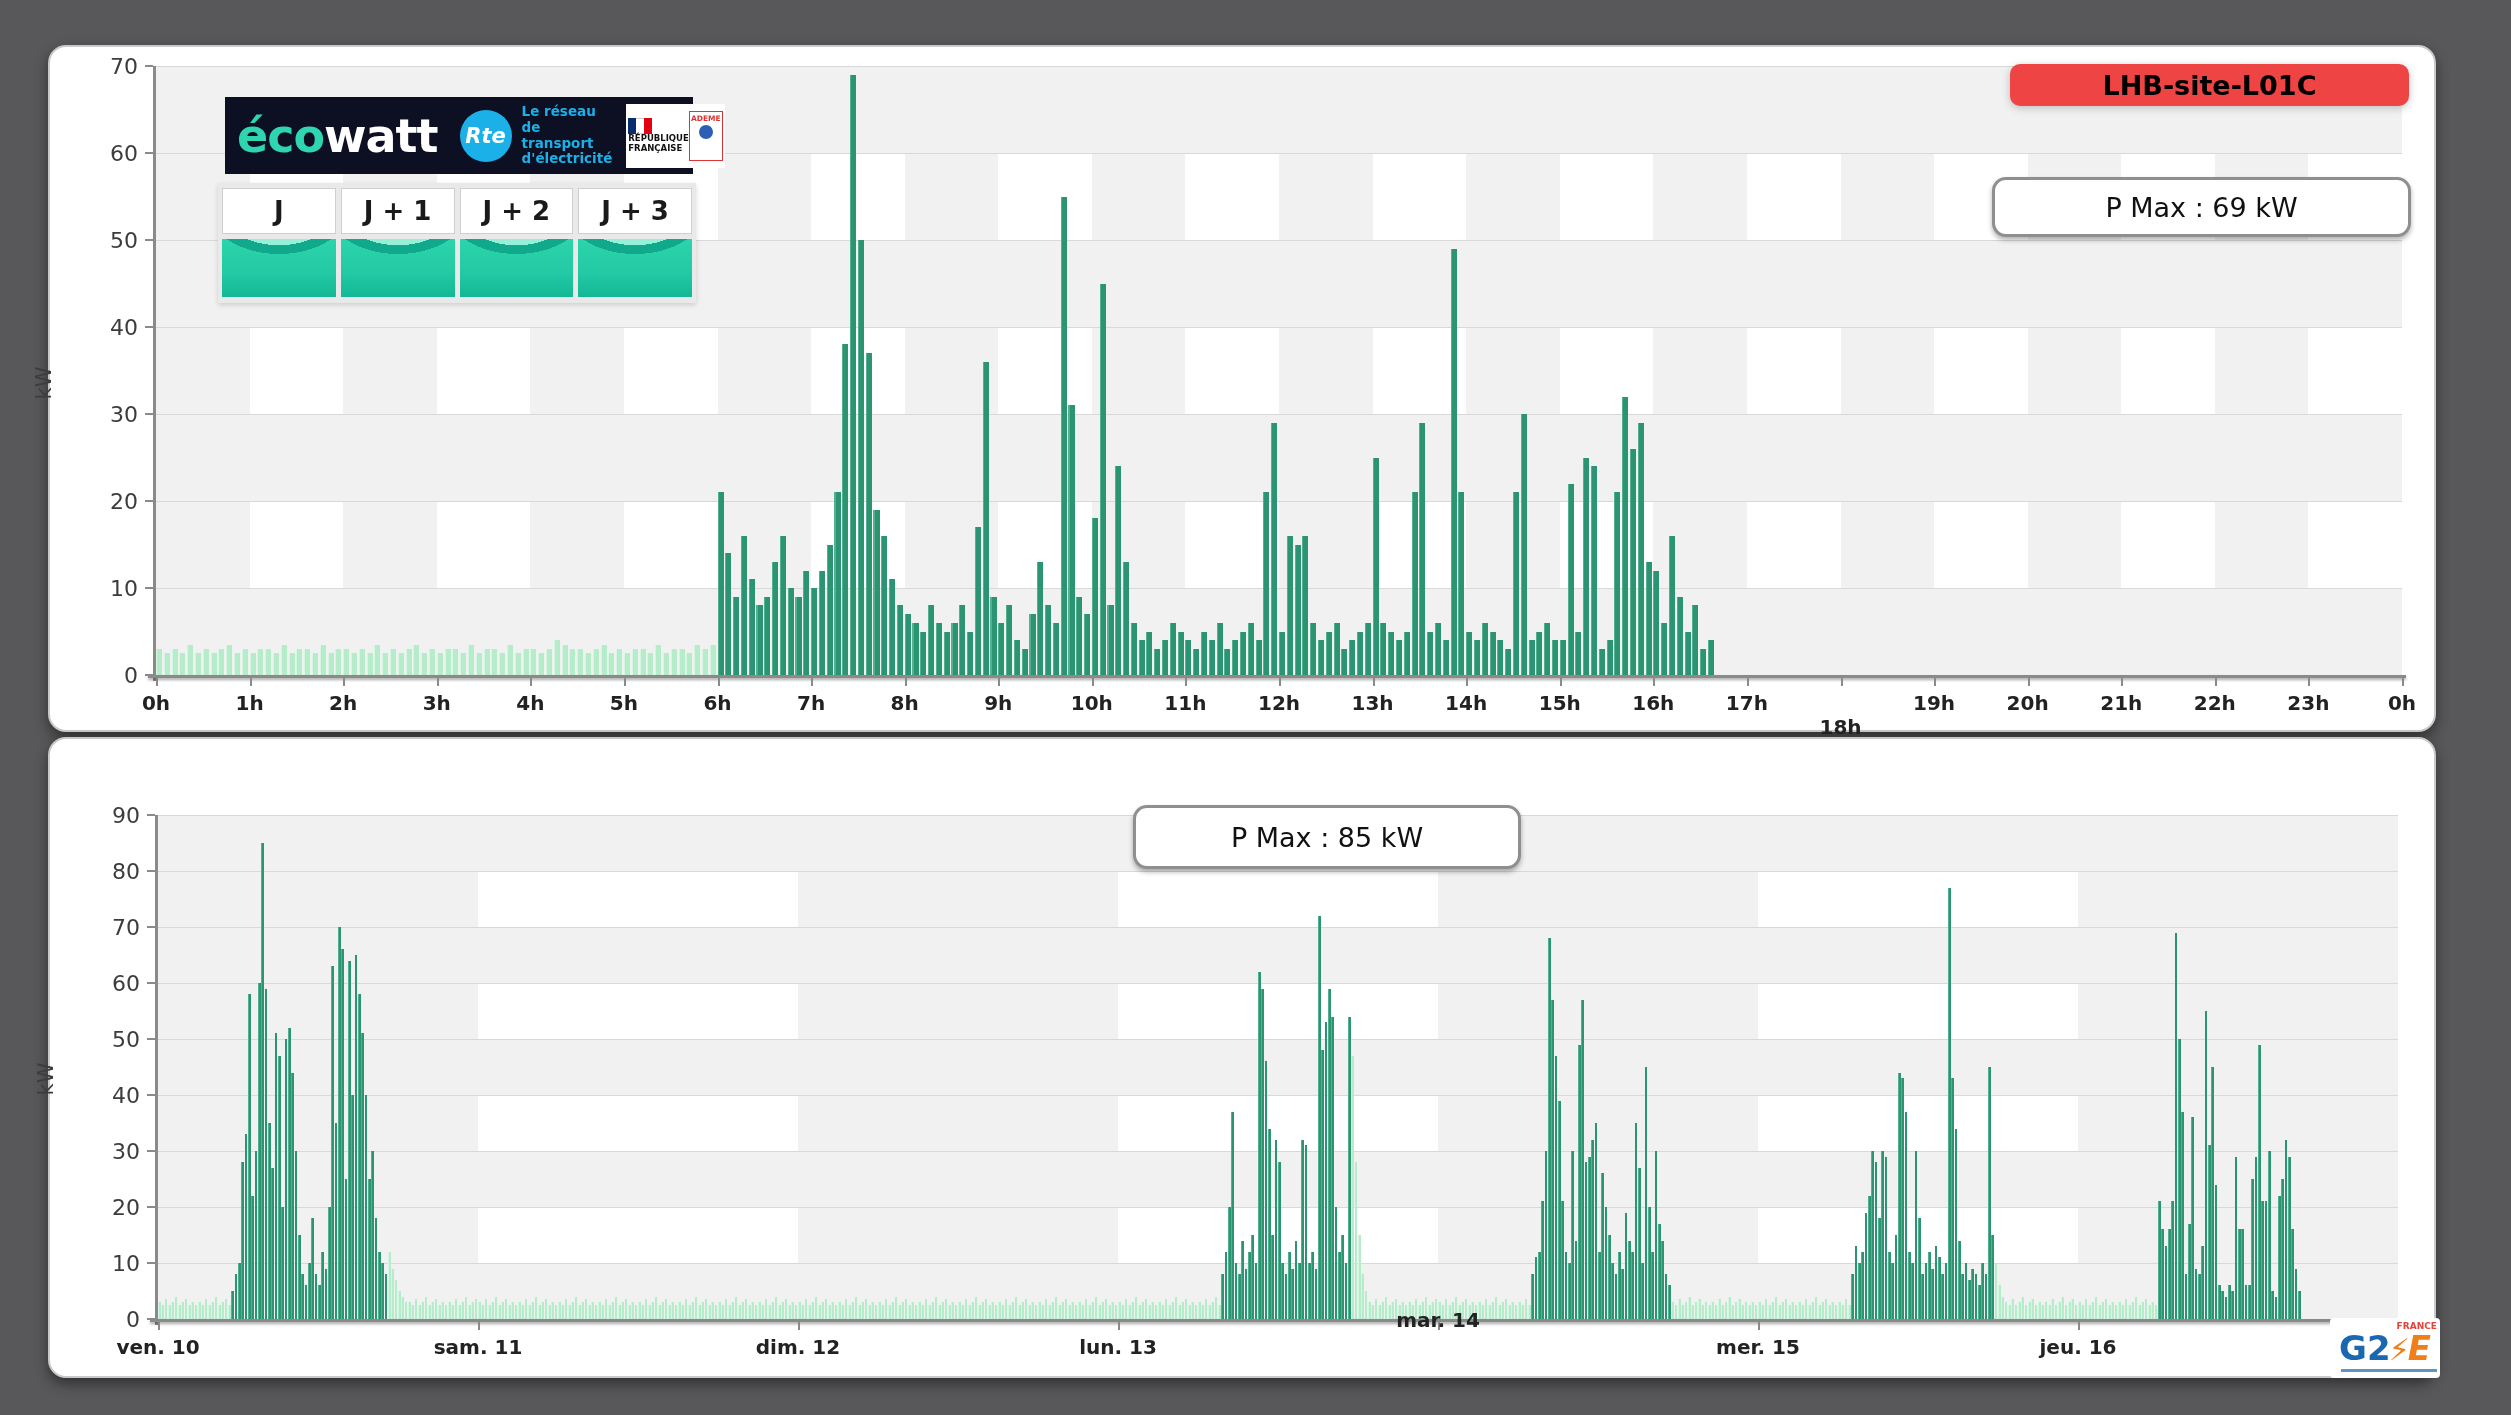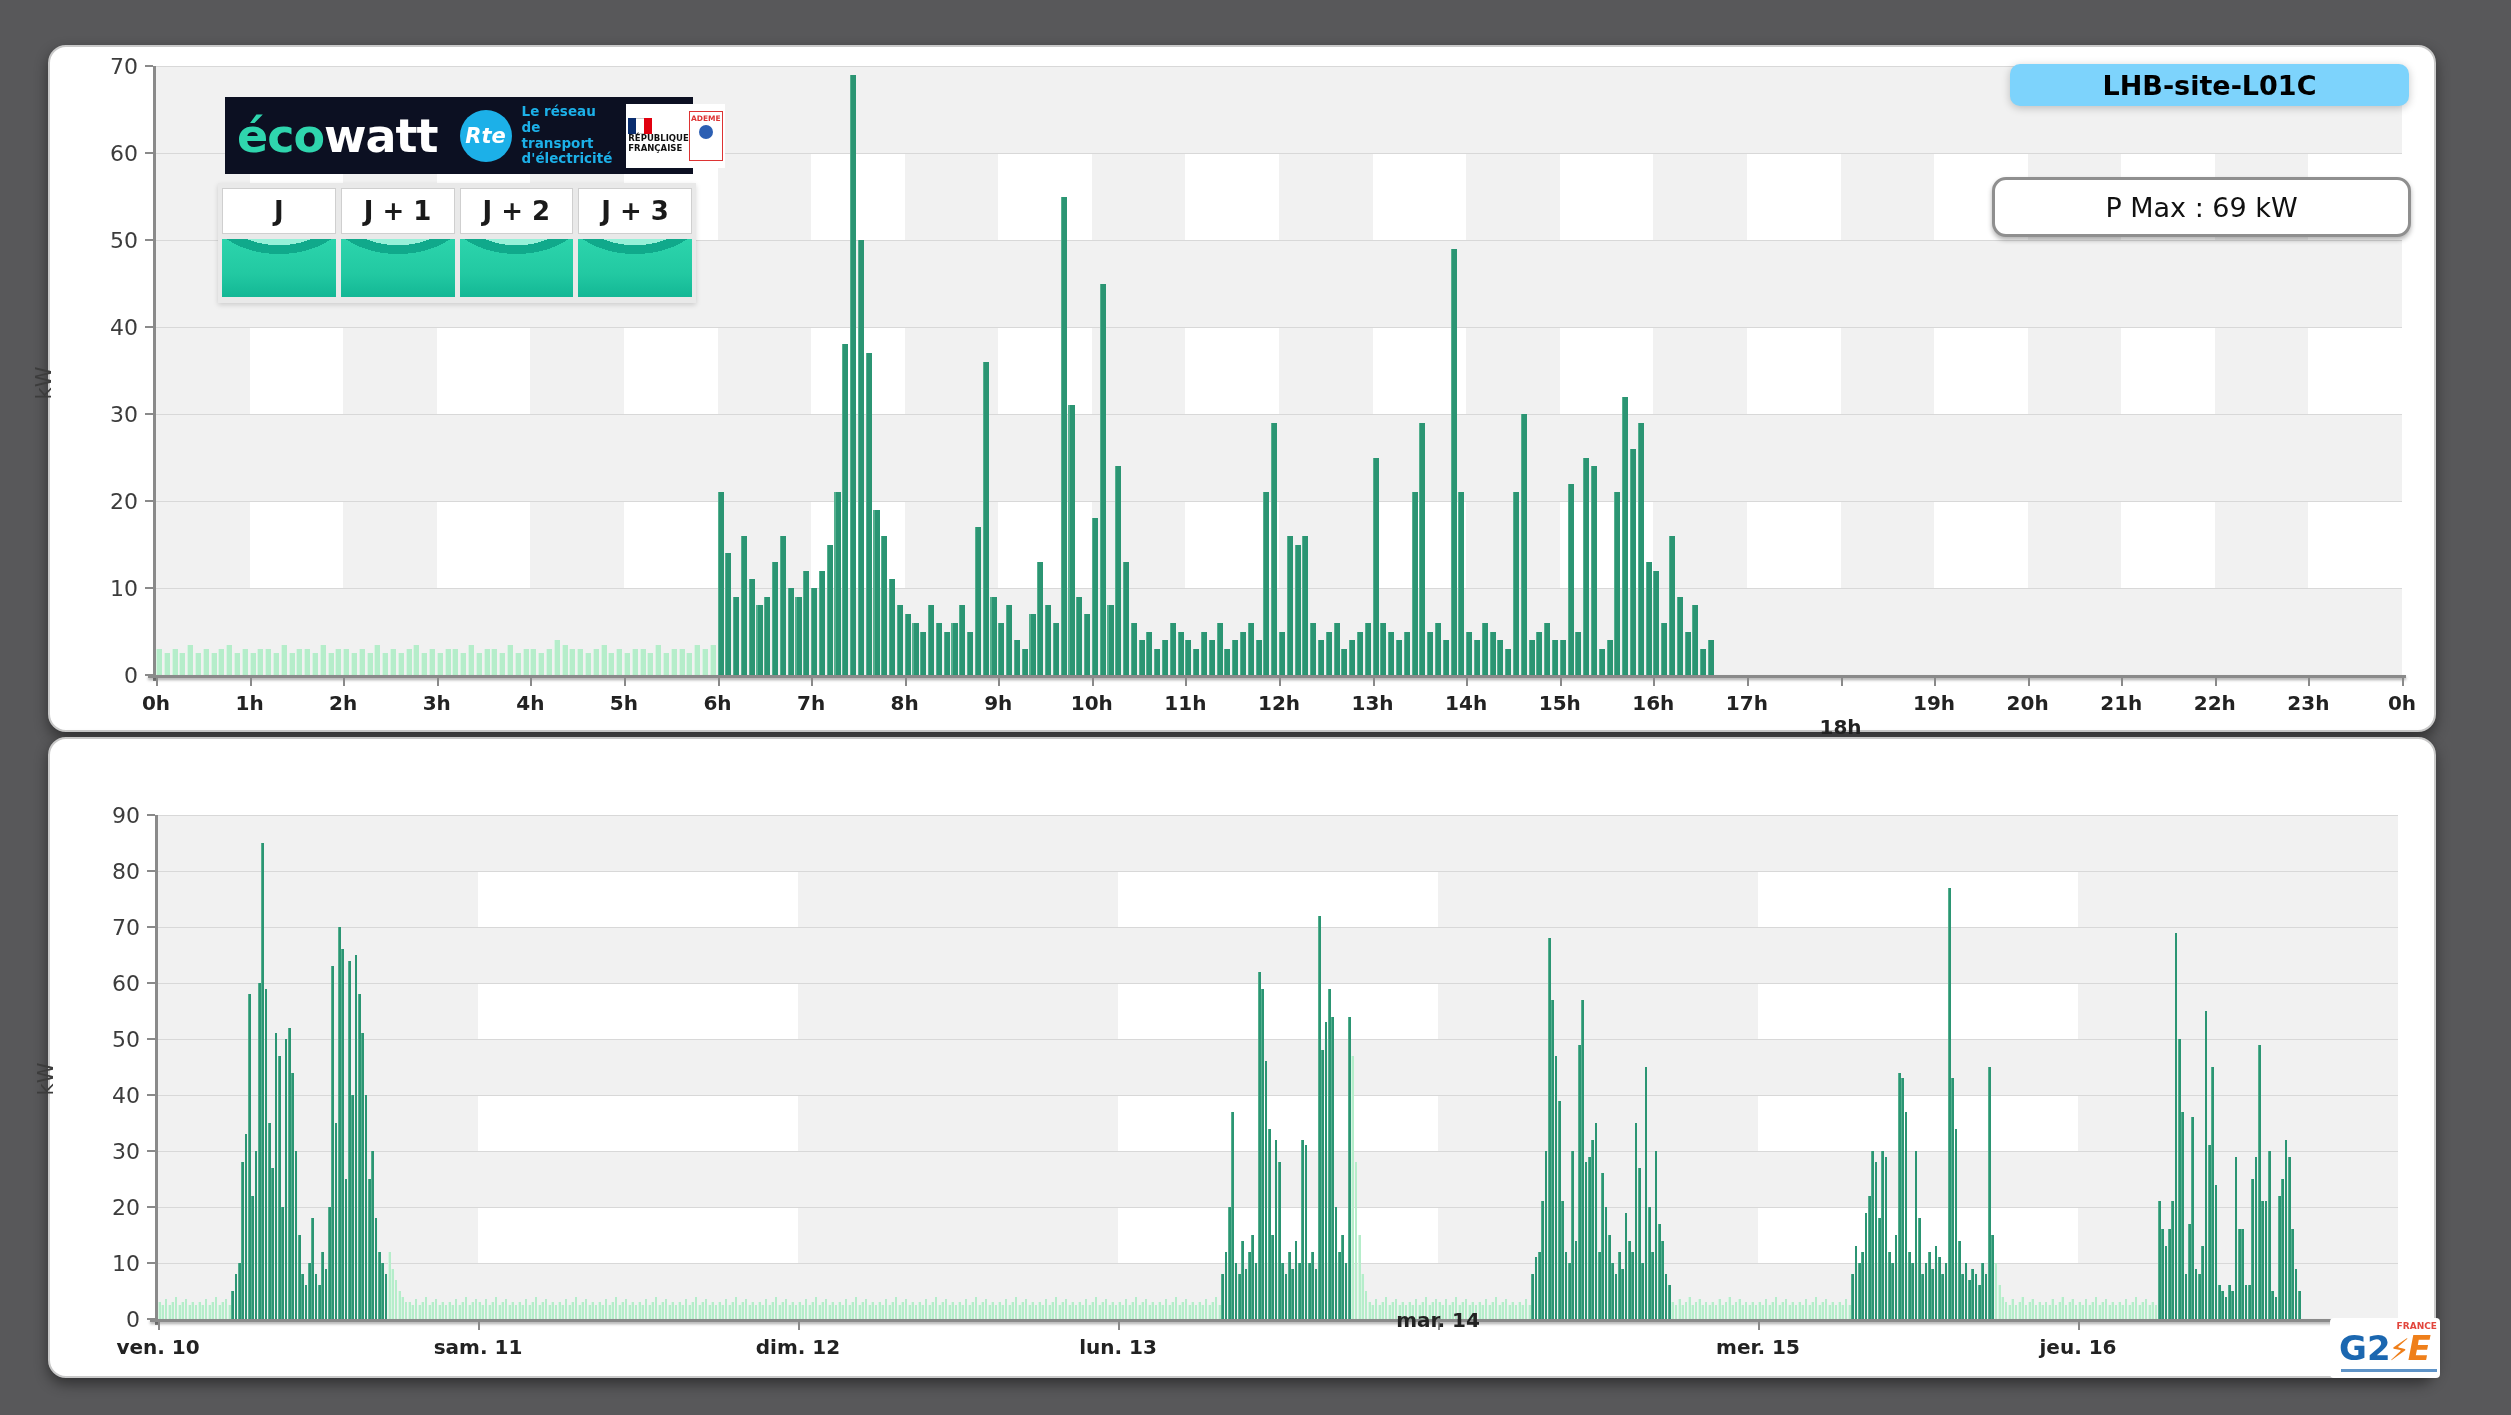--- a/index.html
+++ b/index.html
@@ -15,21 +15,21 @@
   .bar{position:absolute;bottom:0;}
   .axis{position:absolute;background:#8a8a8a;}
   .tick{position:absolute;width:2px;height:8px;background:#8a8a8a;}
   .ylab{position:absolute;width:60px;text-align:right;font-size:22px;color:#3c3c3c;transform:translateY(-50%);}
   .xlab{position:absolute;font-size:20px;font-weight:bold;color:#222;transform:translateX(-50%);white-space:nowrap;}
   .kw{position:absolute;font-size:21px;color:#3c3c3c;transform:rotate(-90deg);}
   
   .ibox{position:absolute;background:#fff;border:3px solid #8f8f8f;border-radius:14px;
         display:flex;align-items:center;justify-content:center;font-size:27px;color:#111;
         box-shadow:0 3px 5px rgba(0,0,0,.3);}
-  .titlebox{position:absolute;background:#7dd3fc;border-radius:10px;display:flex;align-items:center;justify-content:center;
+  .titlebox{position:absolute;background:#ef4444;border-radius:10px;display:flex;align-items:center;justify-content:center;
         font-size:27px;font-weight:bold;color:#000;box-shadow:0 2px 8px rgba(0,0,0,.22);}
   .datebox{position:absolute;background:rgba(255,255,255,.8);border-radius:18px;z-index:5;
         display:flex;align-items:center;justify-content:center;font-size:32px;font-weight:bold;color:#111;
         box-shadow:0 0 22px 14px rgba(255,255,255,.45);}
   
   #banner{position:absolute;left:175px;top:50px;width:468px;height:77px;background:var(--navy);
           display:flex;align-items:center;padding:0 12px;box-sizing:border-box;z-index:6;}
   #ecowatt{font-size:46px;font-weight:800;letter-spacing:-1px;line-height:1;}
   #ecowatt .eco{color:var(--teal);} #ecowatt .watt{color:#fff;}
   #rte-circle{width:52px;height:52px;border-radius:50%;background:var(--rteblue);margin-left:22px;flex:none;
@@ -1141,20 +1141,21 @@
         <div class="tick" style="left:1388px;top:583px"></div>
         <div class="xlab" style="left:1388px;top:569px">mar. 14</div>
         <div class="tick" style="left:1708px;top:583px"></div>
         <div class="xlab" style="left:1708px;top:596px">mer. 15</div>
         <div class="tick" style="left:2028px;top:583px"></div>
         <div class="xlab" style="left:2028px;top:596px">jeu. 16</div>
         <div class="tick" style="left:2348px;top:583px"></div>
         <div class="kw" style="left:-20px;top:328px">kW</div>
       </div>
 
+    <div class="ibox" style="left:1083px;top:66px;width:382px;height:58px;z-index:6">P Max :  85 kW</div>
   </div>
 
   <div id="g2e">
     <div class="inner">
       <span class="g2">G2</span><span class="bolt">⚡</span><span class="e">E</span>
       <span class="france">FRANCE</span>
       <span class="tagline"></span>
     </div>
   </div>
 </div>

